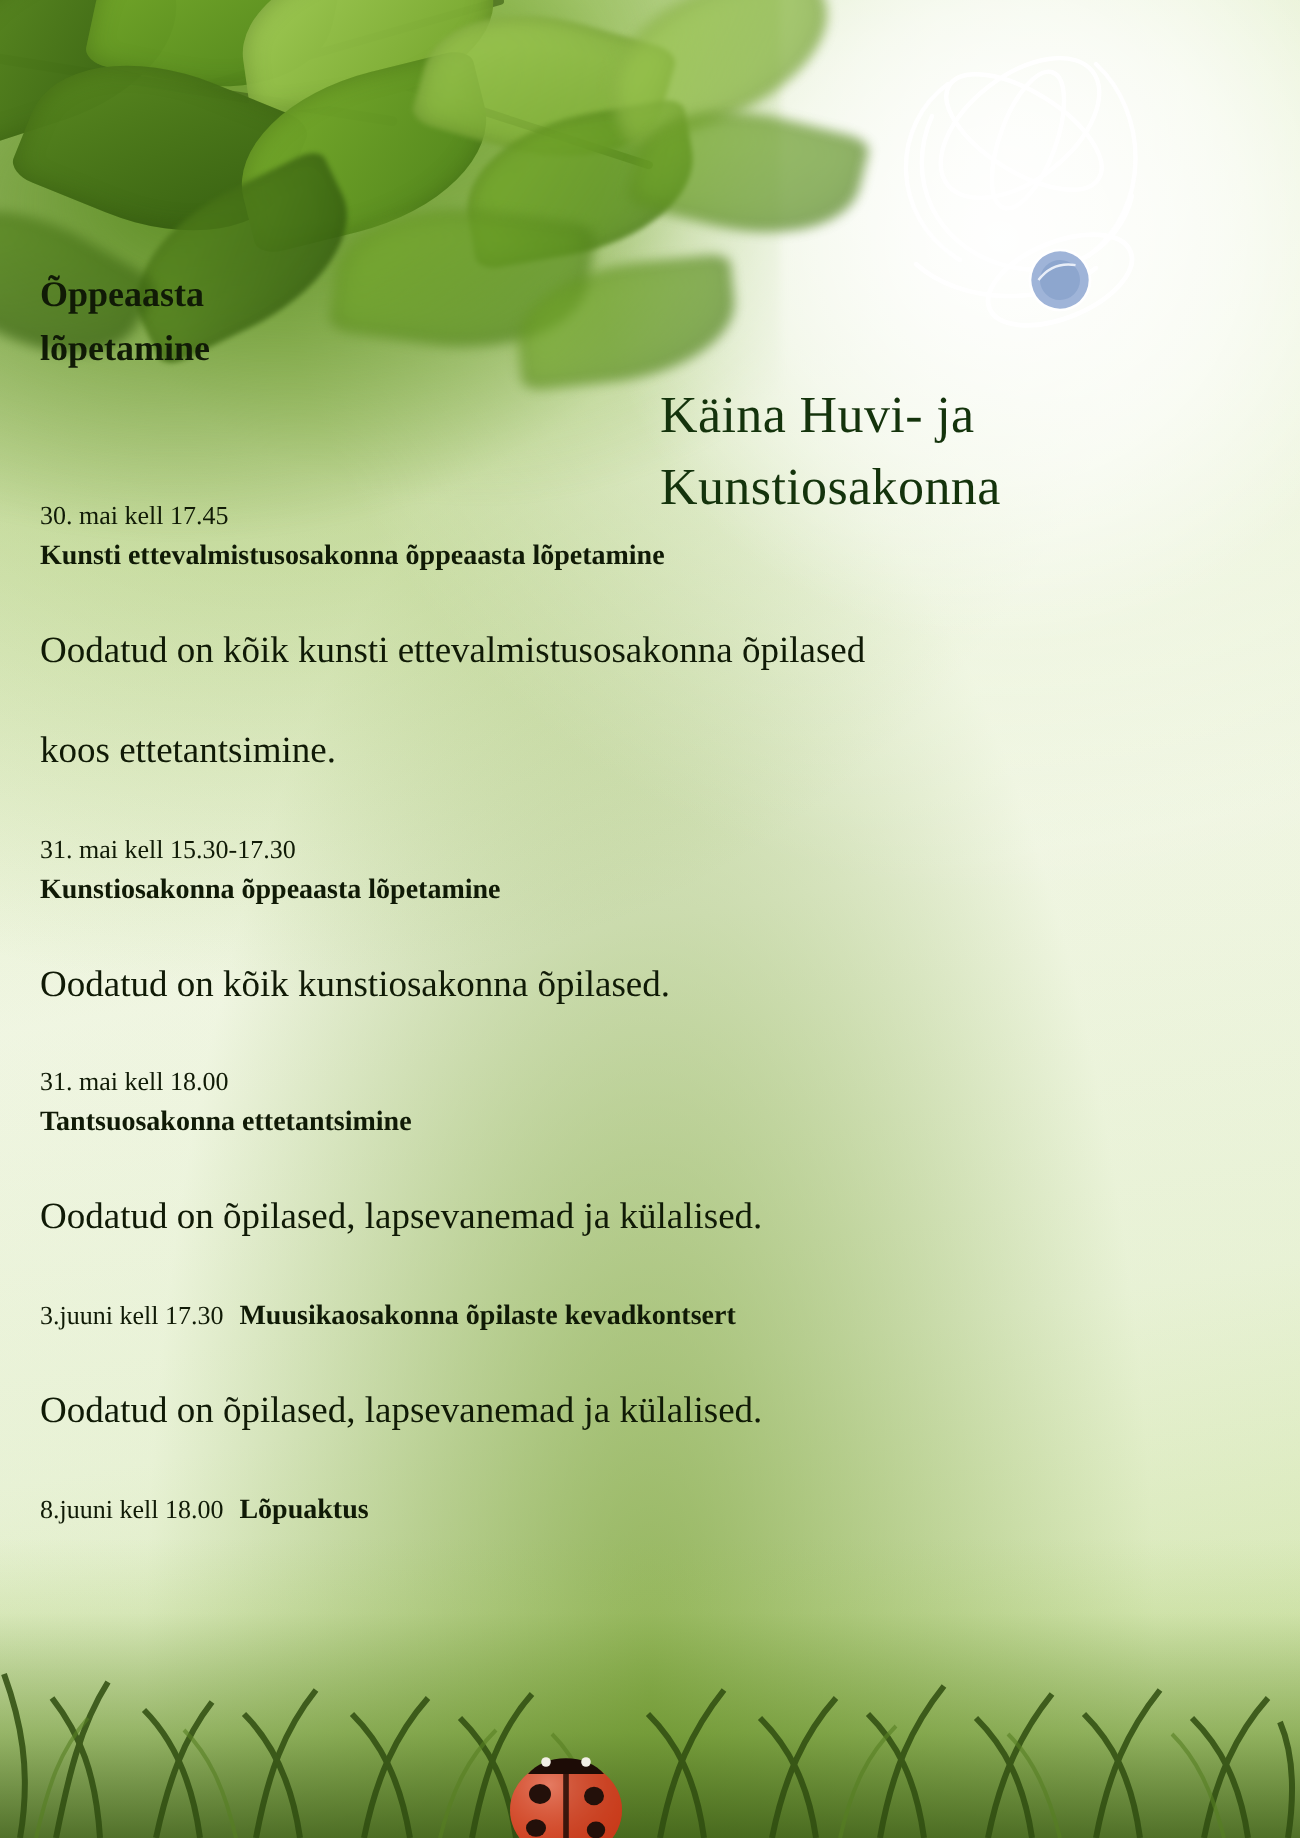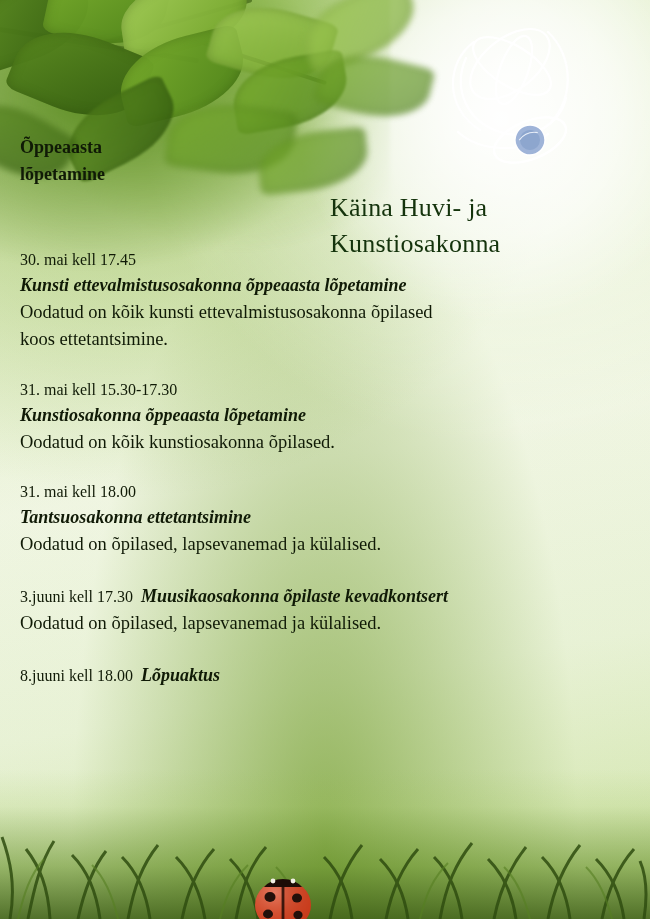--- a/index.html
+++ b/index.html
@@ -131,32 +131,32 @@
     position: absolute;
     left: 20px;
     top: 248px;
     width: 612px;
     color: #101a06;
   }
   .event { margin-bottom: 25px; }
   .event:last-child { margin-bottom: 16px; }
 
   .ev-time {
-    font-size: 16px;
+    font-size: 13px;
     line-height: 1.5;
   }
   .ev-title {
-    font-size: 18px;
+    font-size: 14px;
     font-weight: bold;
     line-height: 1.5;
-    font-style: italic;
   }
   .ev-desc {
     font-size: 18.5px;
     line-height: 1.45;
+    margin-top: 24px;
   }
   .ev-inline .ev-time,
   .ev-inline .ev-title {
     display: inline;
     text-align: center;
   }
   .ev-inline .ev-title { margin-left: 4px; }
 </style>
 </head>
 <body>

